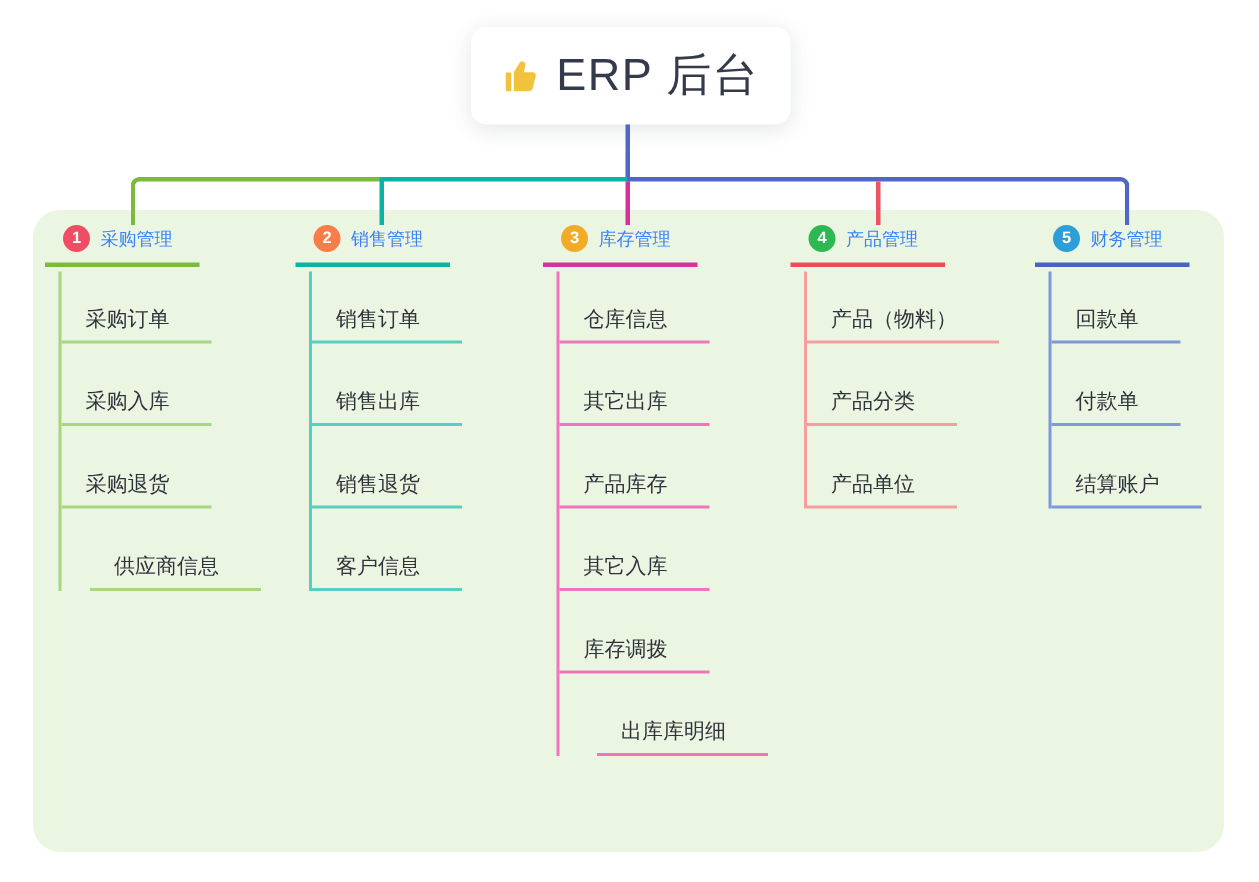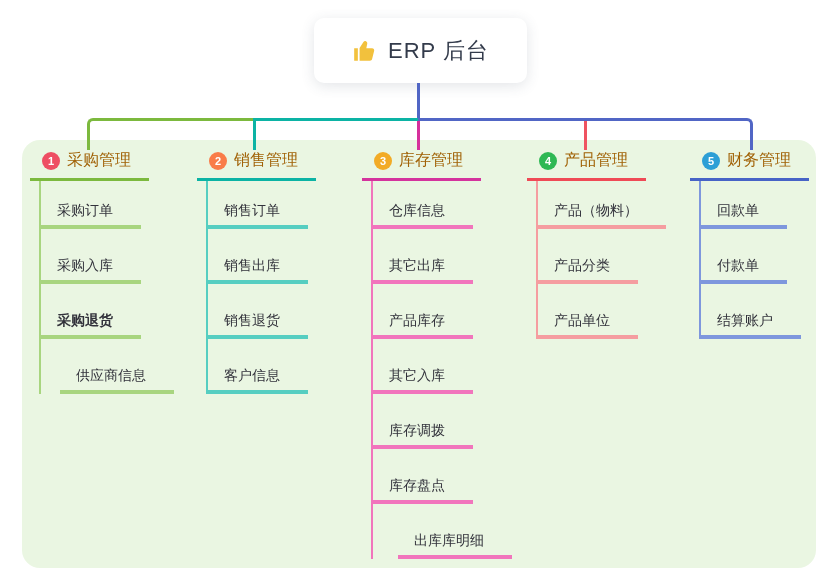--- a/index.html
+++ b/index.html
@@ -6,36 +6,36 @@
   body{font-family:"Liberation Sans","DejaVu Sans",sans-serif;}
   #canvas{position:relative;width:839px;height:588px;background:#ffffff;overflow:hidden;}
 
   
   .panel{position:absolute;left:22px;top:140px;width:794px;height:428px;border-radius:18px;}
 
   
   .root-card{position:absolute;left:314px;top:18px;width:213px;height:65px;background:#ffffff;
     border-radius:10px;box-shadow:0 3px 14px rgba(60,70,90,.14);display:flex;align-items:center;
     justify-content:center;gap:10px;}
-  .root-title{font-size:22px;color:#333b4b;letter-spacing:1px;}
+  .root-title{font-size:30px;color:#333b4b;letter-spacing:1px;}
   .thumb-icon{width:26px;height:26px;display:inline-block;}
 
   
   .conn{position:absolute;}
 
   
   .branch-header{position:absolute;top:150px;display:flex;align-items:center;gap:7px;
     width:max-content;padding:0 18px 7px 12px;border-bottom:3px solid #000;box-sizing:border-box;}
   .badge{width:18px;height:18px;border-radius:50%;color:#fff;font-size:11px;font-weight:bold;
     display:flex;align-items:center;justify-content:center;flex:0 0 auto;}
-  .branch-label{font-size:16px;color:#a16207;white-space:nowrap;}
+  .branch-label{font-size:12px;color:#3b82f6;white-space:nowrap;}
 
   
   .children{position:absolute;top:181px;border-left:2px solid #000;width:max-content;}
-  .child{height:55px;box-sizing:border-box;border-bottom:4px solid #f9a8d4;display:flex;
+  .child{height:55px;box-sizing:border-box;border-bottom:2px solid #f9a8d4;display:flex;
     align-items:flex-end;width:max-content;padding:0 28px 8px 16px;}
   .child:first-child{height:48px;}
   .child span{font-size:14px;color:#32323b;white-space:nowrap;line-height:1;}
 </style>
 </head>
 <body>
 
 <div id="canvas">
 
   <div class="panel" id="panel" style="background: rgb(234, 246, 226);"></div>
@@ -60,21 +60,21 @@
     <span class="badge" style="background: rgb(238, 78, 99);">1</span>
     <span class="branch-label">采购管理</span>
   </div>
       <div class="children" style="left: 39px; border-left-color: rgb(168, 213, 127);">
         <div class="child" style="border-bottom-color: rgb(168, 213, 127);">
           <span>采购订单</span>
         </div>
         <div class="child" style="border-bottom-color: rgb(168, 213, 127);">
           <span>采购入库</span>
         </div>
-        <div class="child" style="border-bottom-color: rgb(168, 213, 127); font-weight: bold;">
+        <div class="child" style="border-bottom-color: rgb(168, 213, 127);">
           <span>采购退货</span>
         </div>
         <div class="child" style="border-bottom-color: rgb(168, 213, 127); margin-left: 19px;">
           <span>供应商信息</span>
         </div>
       </div>
       <div class="branch-header" style="left: 197px; border-bottom-color: rgb(12, 179, 164);">
     <span class="badge" style="background: rgb(249, 124, 73);">2</span>
     <span class="branch-label">销售管理</span>
   </div>
@@ -105,23 +105,20 @@
         </div>
         <div class="child" style="border-bottom-color: rgb(241, 117, 188);">
           <span>产品库存</span>
         </div>
         <div class="child" style="border-bottom-color: rgb(241, 117, 188);">
           <span>其它入库</span>
         </div>
         <div class="child" style="border-bottom-color: rgb(241, 117, 188);">
           <span>库存调拨</span>
         </div>
-        <div class="child" style="border-bottom-color: rgb(241, 117, 188);">
-          <span>库存盘点</span>
-        </div>
         <div class="child" style="border-bottom-color: rgb(241, 117, 188); margin-left: 25px;">
           <span>出库库明细</span>
         </div>
       </div>
       <div class="branch-header" style="left: 527px; border-bottom-color: rgb(239, 74, 86);">
     <span class="badge" style="background: rgb(46, 184, 84);">4</span>
     <span class="branch-label">产品管理</span>
   </div>
       <div class="children" style="left: 536px; border-left-color: rgb(245, 157, 160);">
         <div class="child" style="border-bottom-color: rgb(245, 157, 160); justify-content: flex-end;">

